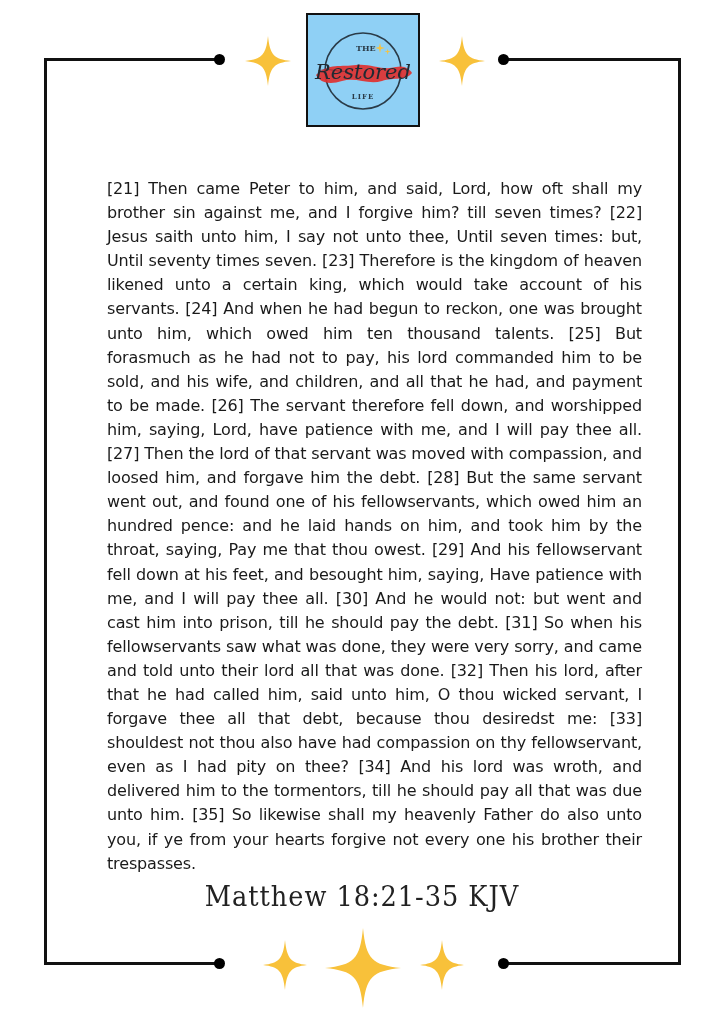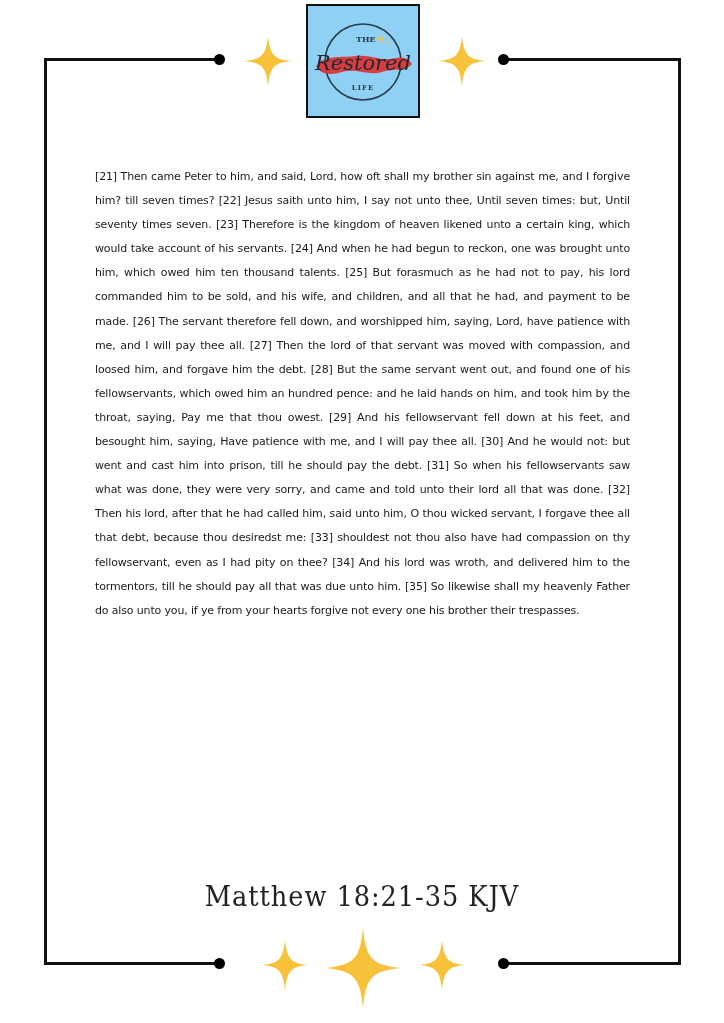--- a/index.html
+++ b/index.html
@@ -5,30 +5,30 @@
   html, body { margin: 0; padding: 0; }
   body {
     width: 724px; height: 1023px; position: relative; overflow: hidden;
     background: #ffffff;
     font-family: "DejaVu Sans", sans-serif;
   }
   .frame-line { position: absolute; background: #111; }
   .dot { position: absolute; width: 11px; height: 11px; border-radius: 50%; background: #000; }
   .sparkle { position: absolute; }
   .logo-box {
-    position: absolute; left: 306px; top: 4px; width: 110px; height: 110px;
+    position: absolute; left: 306px; top: 13px; width: 110px; height: 110px;
     border: 2.5px solid #111; background: #8fd0f5; box-sizing: content-box;
   }
   .logo-box svg { display: block; width: 110px; height: 110px; }
   .passage {
     position: absolute; left: 95px; top: 165px; width: 535px;
     font-family: "DejaVu Sans", sans-serif;
-    font-size: 11px; line-height: 24.1px; color: #1a1a1a;
+    font-size: 16px; line-height: 24.1px; color: #1a1a1a;
     text-align: justify; letter-spacing: -0.15px; word-spacing: 0px;
-    margin: 0;
+    margin: 12px;
   }
   .citation {
     position: absolute; left: 0; width: 724px; top: 881px;
     text-align: center;
     font-family: "DejaVu Serif", serif; font-weight: 200;
     font-size: 27px; color: #222; letter-spacing: 1px;
     transform: scaleX(0.95);
   }
 </style>
 </head>

